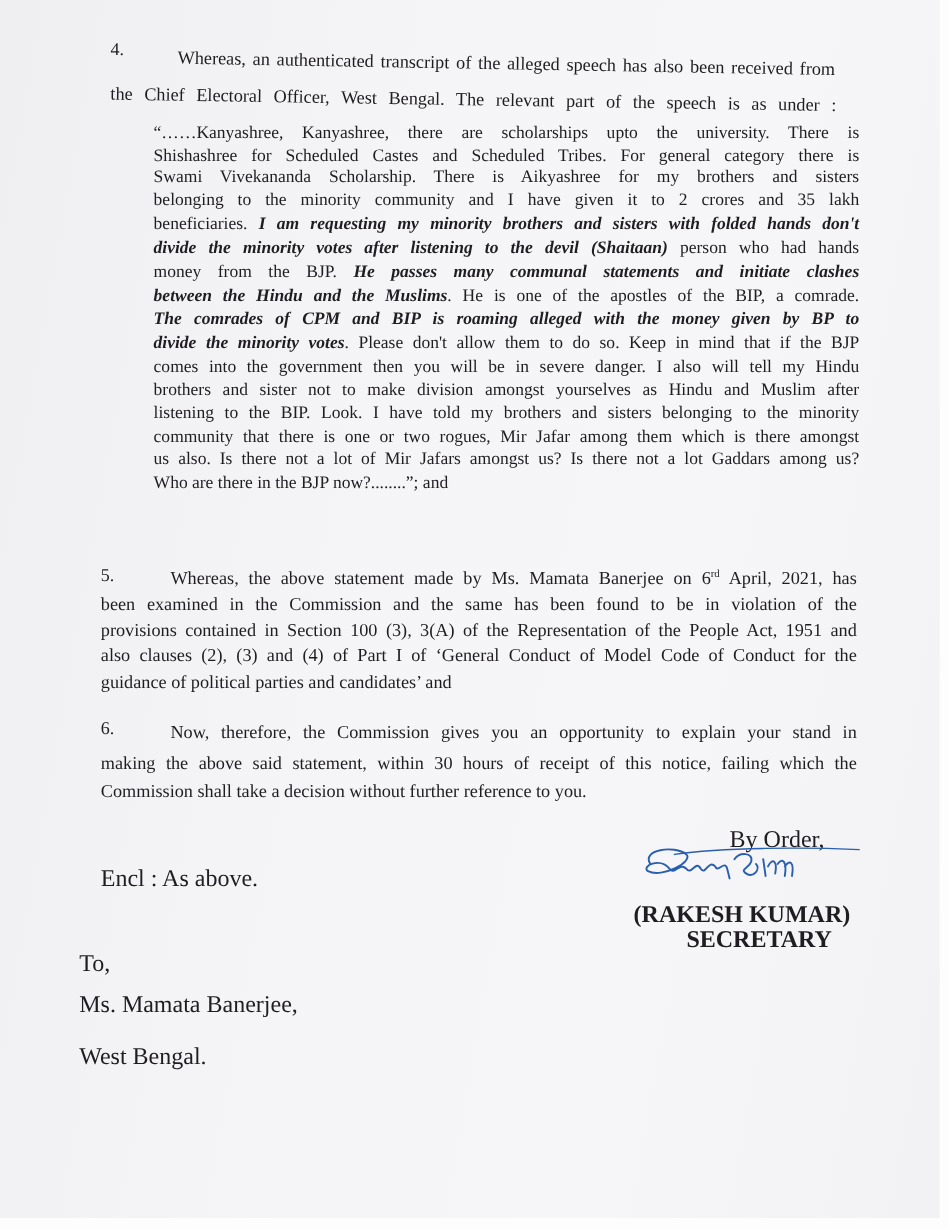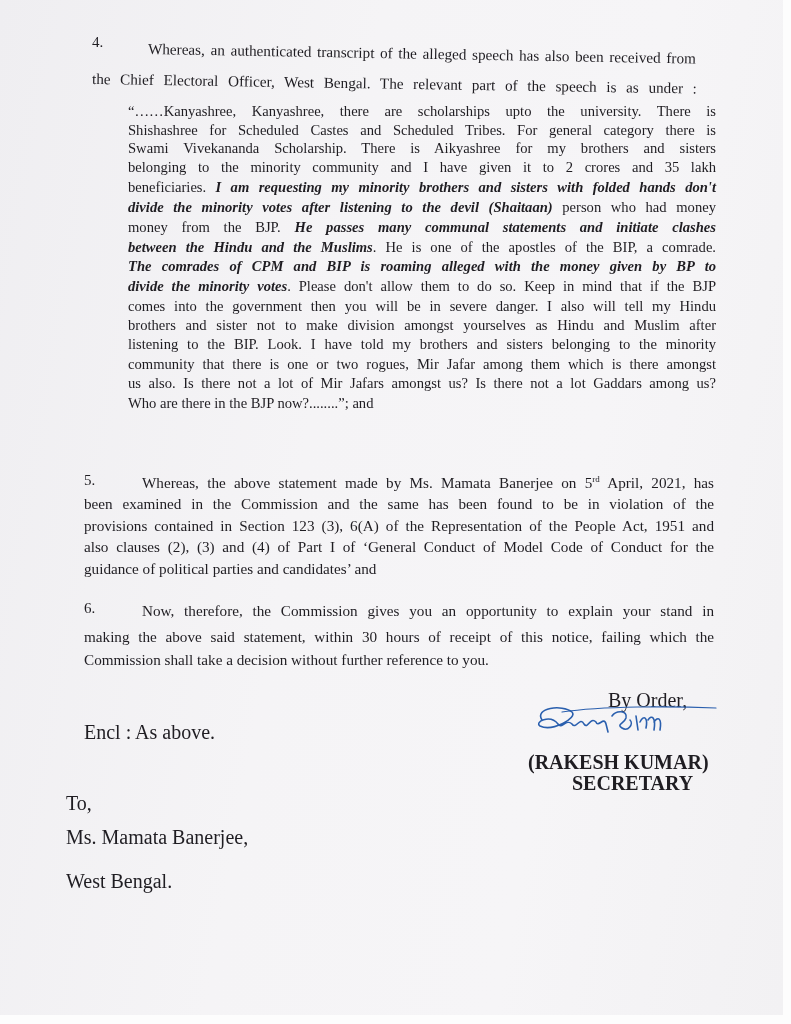--- a/index.html
+++ b/index.html
@@ -34,37 +34,37 @@
   <span class="para-num" style="left:92px; top:34px;">4.</span>
   <div class="justify-line" style="left:148px; top:40px; width:548px; transform:rotate(1deg); transform-origin:left;">Whereas, an authenticated transcript of the alleged speech has also been received from</div>
   <div class="justify-line" style="left:92px; top:70px; width:605px; transform:rotate(0.9deg); transform-origin:left; text-align-last:justify;"><span>the Chief Electoral Officer, West Bengal. The relevant part of the speech is as under :</span></div>
 
   <div id="quote">
       <div class="quote-line" style="top: 103px;"><span>“……Kanyashree, Kanyashree, there are scholarships upto the university. There is</span></div>
       <div class="quote-line" style="top: 122px;"><span>Shishashree for Scheduled Castes and Scheduled Tribes. For general category there is</span></div>
       <div class="quote-line" style="top: 140px;"><span>Swami Vivekananda Scholarship. There is Aikyashree for my brothers and sisters</span></div>
       <div class="quote-line" style="top: 159px;"><span>belonging to the minority community and I have given it to 2 crores and 35 lakh</span></div>
       <div class="quote-line" style="top: 179px;"><span>beneficiaries. </span><span class="bi">I am requesting my minority brothers and sisters with folded hands don't</span></div>
-      <div class="quote-line" style="top: 199px;"><span class="bi">divide the minority votes after listening to the devil (Shaitaan)</span><span> person who had money</span></div>
+      <div class="quote-line" style="top: 199px;"><span class="bi">divide the minority votes after listening to the devil (Shaitaan)</span><span> person who had hands</span></div>
       <div class="quote-line" style="top: 219px;"><span>money from the BJP. </span><span class="bi">He passes many communal statements and initiate clashes</span></div>
       <div class="quote-line" style="top: 239px;"><span class="bi">between the Hindu and the Muslims</span><span>. He is one of the apostles of the BIP, a comrade.</span></div>
       <div class="quote-line" style="top: 258px;"><span class="bi">The comrades of CPM and BIP is roaming alleged with the money given by BP to</span></div>
       <div class="quote-line" style="top: 278px;"><span class="bi">divide the minority votes</span><span>. Please don't allow them to do so. Keep in mind that  if the BJP</span></div>
       <div class="quote-line" style="top: 298px;"><span>comes into the government then you will be in severe danger. I also will tell my Hindu</span></div>
       <div class="quote-line" style="top: 317px;"><span>brothers and sister not to make division amongst yourselves as Hindu and Muslim after</span></div>
       <div class="quote-line" style="top: 336px;"><span>listening to the BIP. Look. I have told my brothers and sisters belonging to the minority</span></div>
       <div class="quote-line" style="top: 356px;"><span>community that there is one or two rogues, Mir Jafar among them which is there amongst</span></div>
       <div class="quote-line" style="top: 375px;"><span>us also. Is there not a lot of Mir Jafars amongst us? Is there not a lot Gaddars among us?</span></div>
       <div class="quote-line last" style="top: 395px;"><span>Who are there in the BJP now?........”; and</span></div>
     </div>
 
   <span class="para-num" style="left:84px; top:472px;">5.</span>
-  <div class="p-line" style="left:142px; width:572px; top:474px;"><span>Whereas, the above statement made by Ms. Mamata Banerjee on 5</span><sup>rd</sup><span> April, 2021, has</span></div>
+  <div class="p-line" style="left:142px; width:572px; top:474px;"><span>Whereas, the above statement made by Ms. Mamata Banerjee on 6</span><sup>rd</sup><span> April, 2021, has</span></div>
   <div class="p-line" style="top:495px;">been examined in the Commission and the same has been found to be in violation of the</div>
-  <div class="p-line" style="top:517px;">provisions contained in Section 123 (3), 6(A) of the Representation of the People Act, 1951 and</div>
+  <div class="p-line" style="top:517px;">provisions contained in Section 100 (3), 3(A) of the Representation of the People Act, 1951 and</div>
   <div class="p-line" style="top:538px;">also clauses (2), (3) and (4) of Part I of ‘General Conduct of Model Code of Conduct for the</div>
   <div class="p-line last" style="top:560px;">guidance of political parties and candidates’ and</div>
 
   <span class="para-num" style="left:84px; top:600px;">6.</span>
   <div class="p-line" style="left:142px; width:572px; top:602px;">Now, therefore, the Commission gives you an opportunity to explain your stand in</div>
   <div class="p-line" style="top:628px;">making the above said statement, within 30 hours of receipt of this notice, failing which the</div>
   <div class="p-line last" style="top:651px;">Commission shall take a decision without further reference to you.</div>
 
   <div class="txt" style="left:608px; top:690px;">By Order,</div>
   <svg class="signature" width="190" height="40" viewBox="0 0 190 40">

